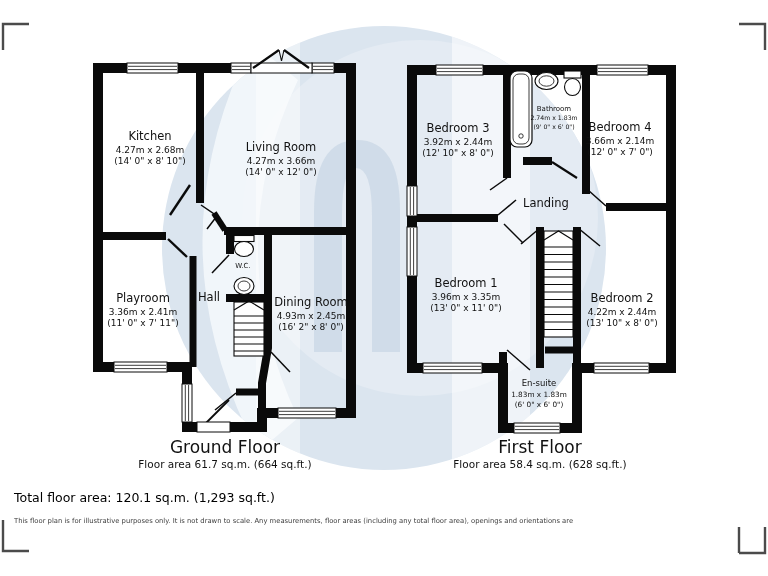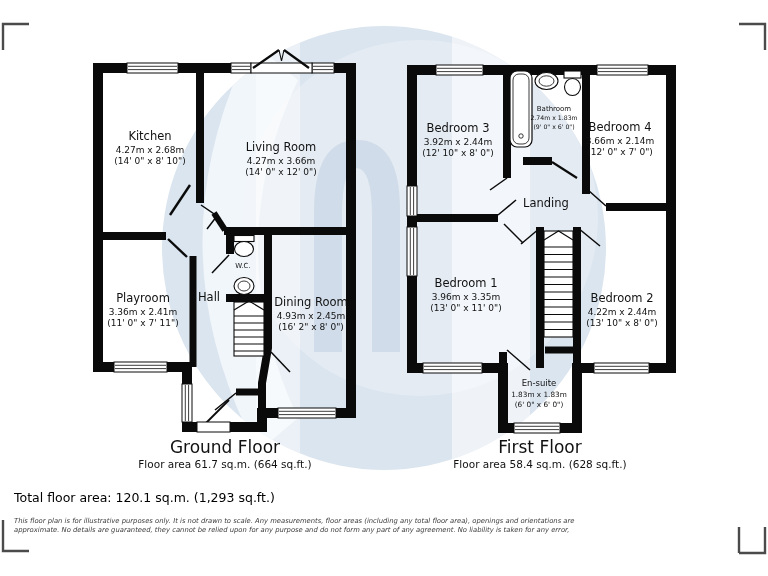--- a/index.html
+++ b/index.html
@@ -9,21 +9,21 @@
   svg text{fill:#111;font-family:"DejaVu Sans",sans-serif;}
   .room-name{font-size:11.5px;}
   .room-dim{font-size:9px;}
   .tiny-name{font-size:7px;}
   .tiny-dim{font-size:6.2px;}
   .ens-name{font-size:8.5px;}
   .ens-dim{font-size:7.3px;}
   .floor-title{font-size:17px;}
   .floor-area{font-size:10.5px;}
   .footer-total{position:absolute;left:14px;top:490px;font-size:12.5px;color:#000;text-align:right;}
-  .footer-disclaimer{position:absolute;left:14px;top:517px;font-size:6.8px;line-height:9.4px;color:#3c3c3c;font-style:italic;}
+  .footer-disclaimer{position:absolute;left:14px;top:517px;font-size:6.8px;line-height:9.4px;color:#3c3c3c;}
 </style>
 </head>
 <body>
 
 <div class="stage">
 
 <svg width="768" height="576" viewBox="0 0 768 576">
 
   <g>
     <clipPath id="wmclip">
@@ -227,15 +227,14 @@
     <text class="ens-dim" x="539" y="406.5">(6' 0" x 6' 0")</text>
 
     <text class="floor-title" x="540" y="453">First Floor</text>
     <text class="floor-area" x="540" y="468">Floor area 58.4 sq.m. (628 sq.ft.)</text>
   </g>
 </svg>
 
   <div class="footer-total">Total floor area: 120.1 sq.m. (1,293 sq.ft.)</div>
   <div class="footer-disclaimer">
     <div>This floor plan is for illustrative purposes only. It is not drawn to scale. Any measurements, floor areas (including any total floor area), openings and orientations are</div>
-    <div>approximate. No details are guaranteed, they cannot be relied upon for any purpose and do not form any part of any agreement. No liability is taken for any error,</div>
   </div>
 </div>
 
 </body></html>

